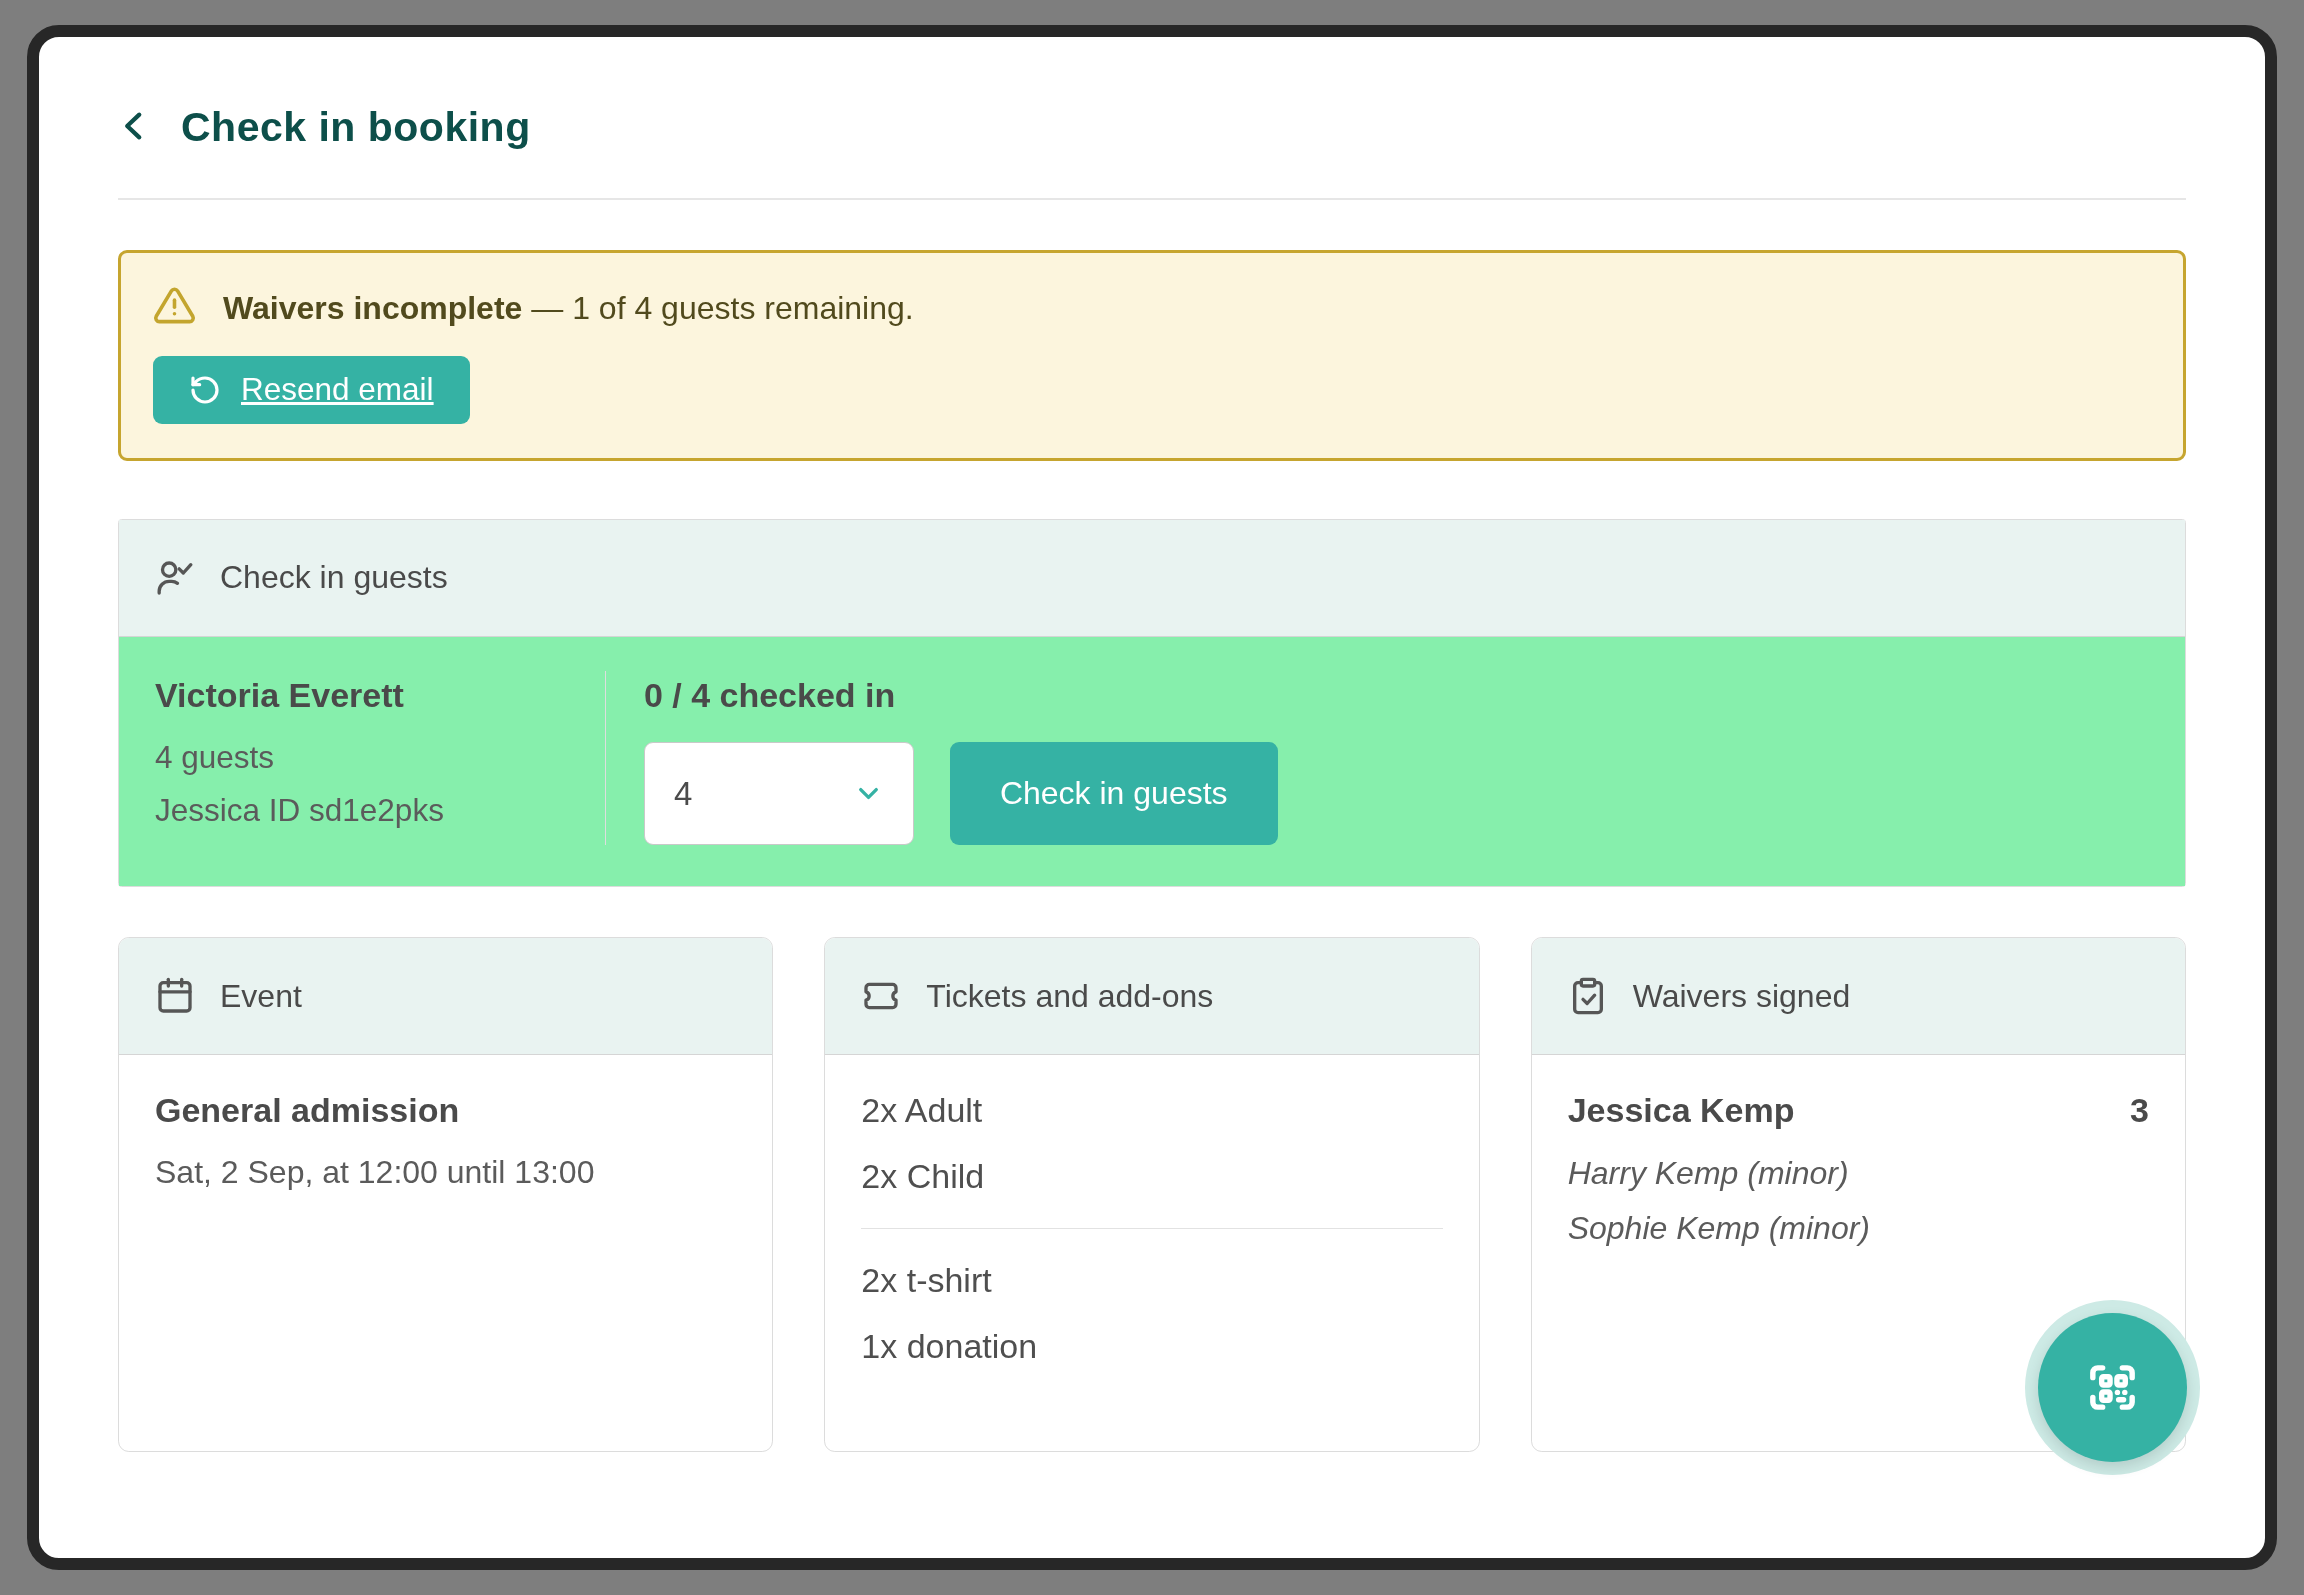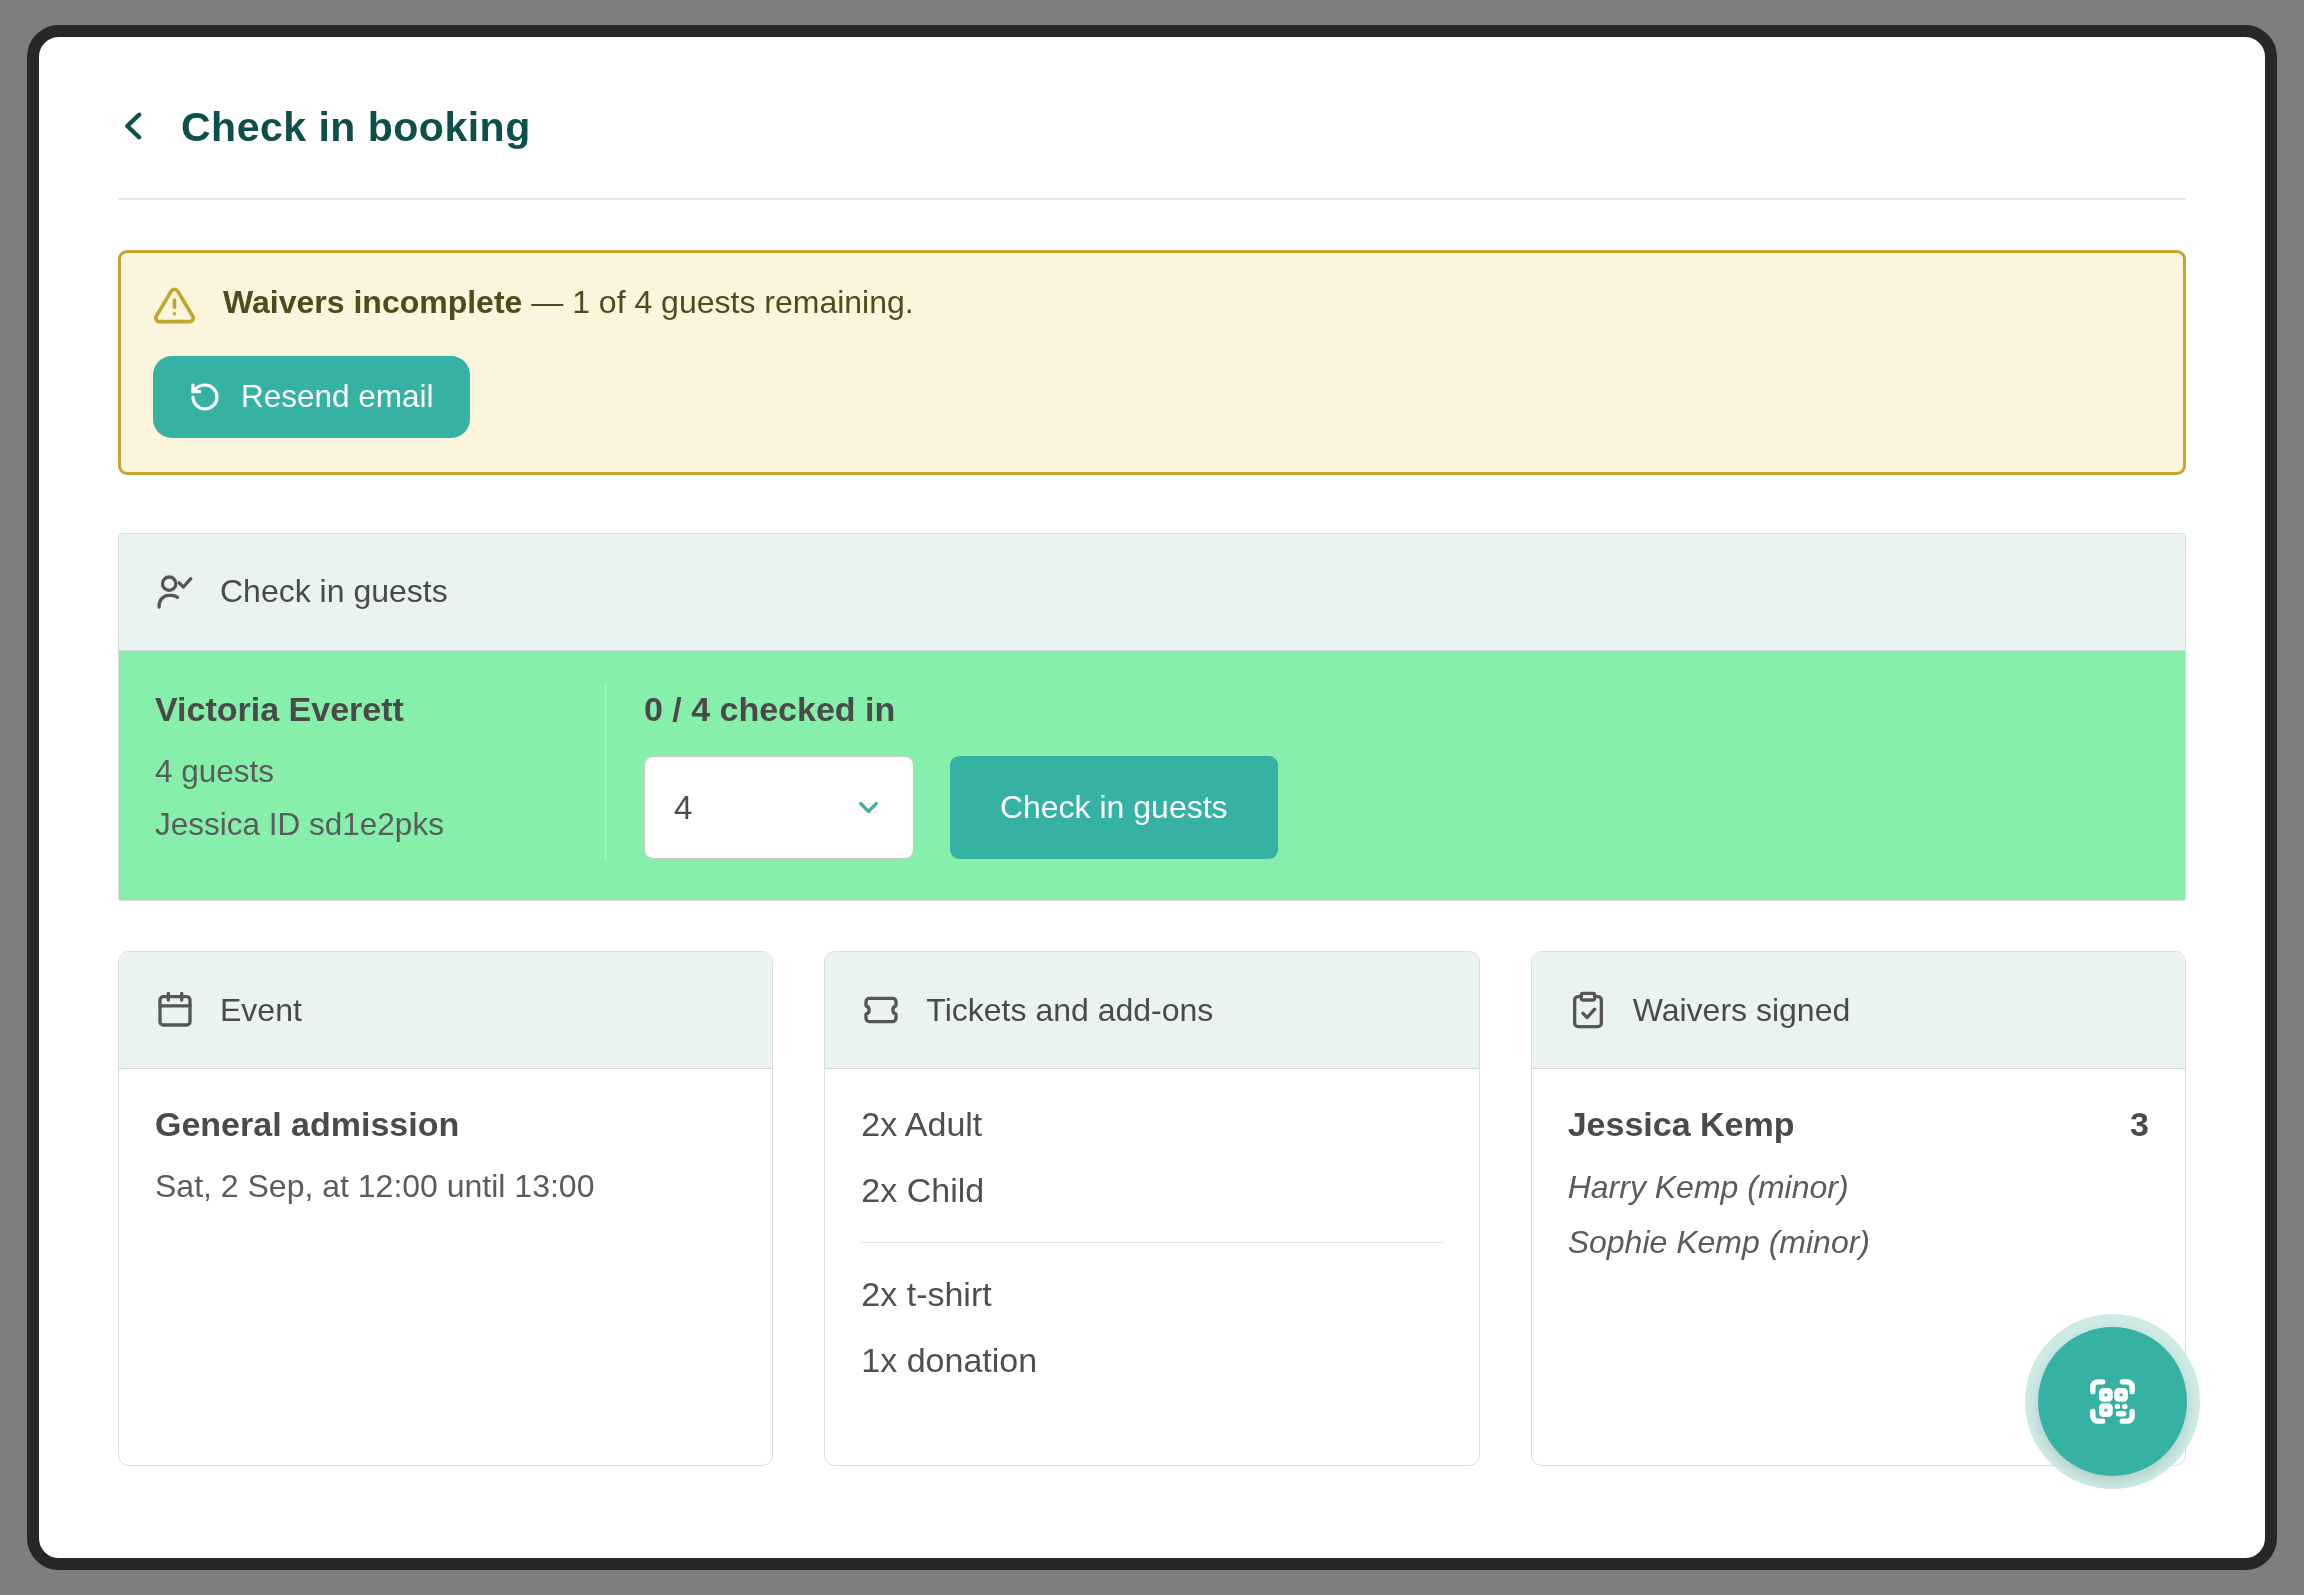--- a/index.html
+++ b/index.html
@@ -22,28 +22,28 @@
   .back-btn svg { width:34px; height:34px; stroke:#0d4f4a; stroke-width:3; fill:none; stroke-linecap:round; stroke-linejoin:round; }
   .page-title { font-size:41px; font-weight:700; color:#0d4f4a; letter-spacing:0.5px; }
 
   .title-divider { margin-top:47px; height:1.8px; background:#e6e6e6; border:none; }
 
   
   .banner {
     margin-top:50px; border:3.6px solid #c6a52f; border-radius:9px;
     background:#fcf5dd; padding:31px 32px 34px 32px;
   }
-  .banner-msg-row { display:flex; align-items:flex-start; gap:27px; }
+  .banner-msg-row { display:flex; align-items:flex-end; gap:27px; }
   .warn-icon svg { width:43px; height:43px; stroke:#c3a52e; stroke-width:2; fill:none; stroke-linecap:round; stroke-linejoin:round; display:block; }
   .banner-text { font-size:32px; color:#514a1d; }
   .banner-text b { font-weight:700; }
   .resend-btn {
     margin-top:29px; display:inline-flex; align-items:center; gap:20px;
-    background:#35b2a4; color:#ffffff; border:none; border-radius:19px;
-    height:82px; padding:0 36px; font-size:31.5px; font-family:inherit; cursor:pointer;
+    background:#35b2a4; color:#ffffff; border:none; border-radius:9px;
+    height:68px; padding:0 36px; font-size:31.5px; font-family:inherit; cursor:pointer;text-decoration:underline;
   }
   .resend-btn svg { width:32px; height:32px; stroke:#ffffff; stroke-width:2.4; fill:none; stroke-linecap:round; stroke-linejoin:round; }
 
   
   .panel { margin-top:58px; border:0.9px solid #dcdcdc; border-radius:3.6px; }
   .panel-header, .card-header {
     height:117px; background:#e9f3f1; display:flex; align-items:center;
     gap:25px; padding:0 36px; border-bottom:0.9px solid #d5d5d5;
     font-size:32px; color:#4a4a4a;
   }

